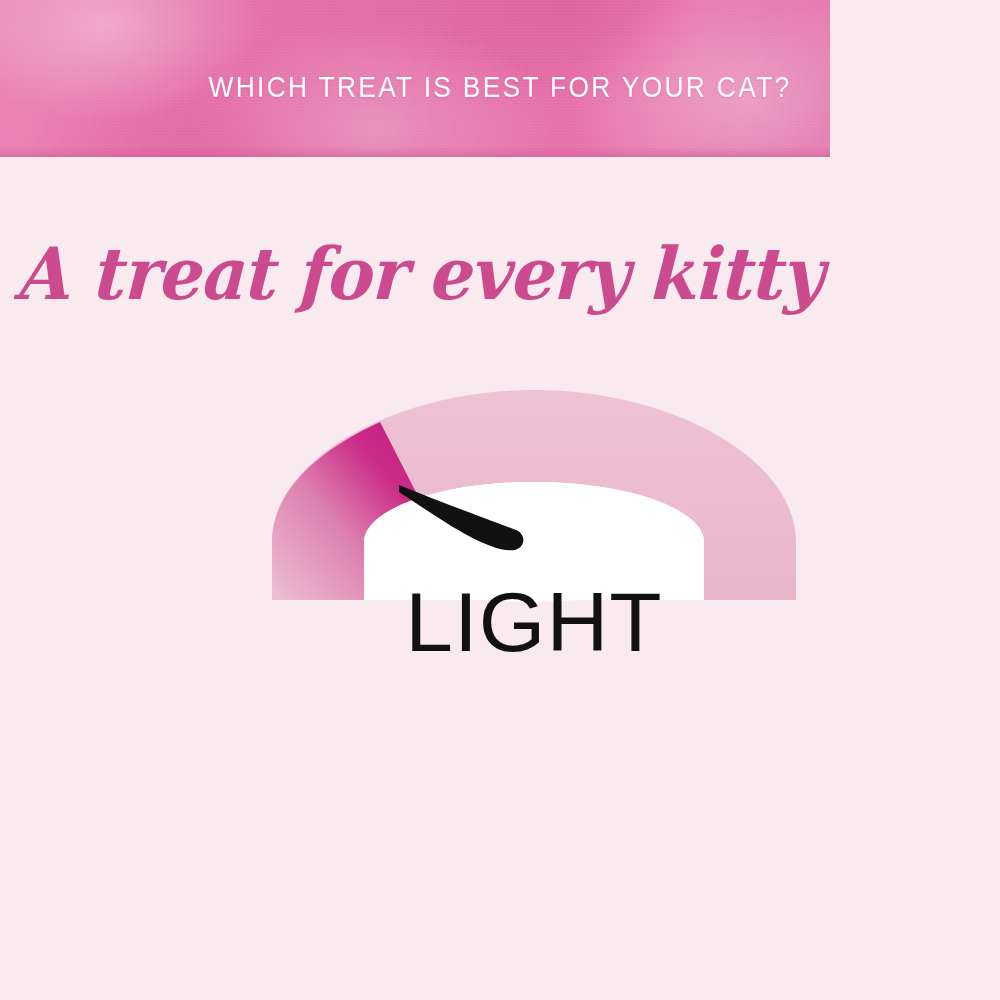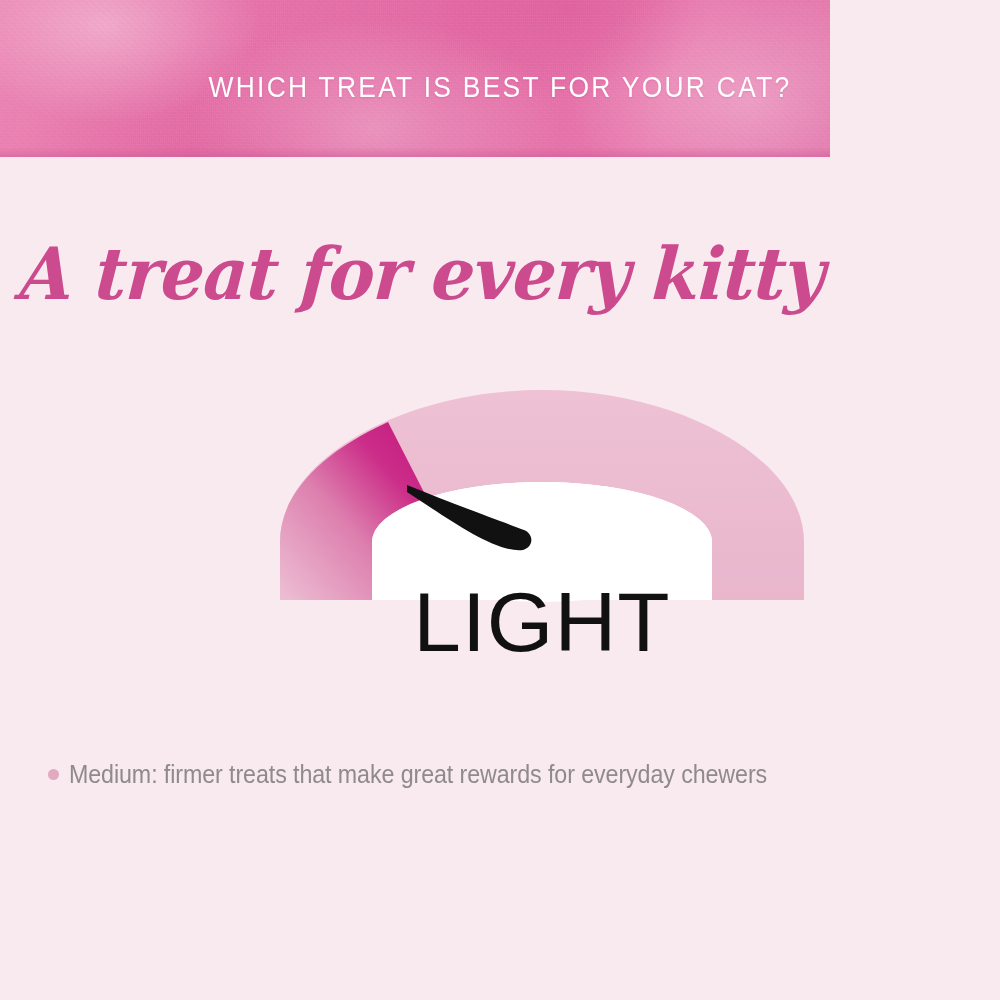--- a/index.html
+++ b/index.html
@@ -92,21 +92,21 @@
     font-style: italic;
     letter-spacing: -1px;
     line-height: 1;
     white-space: nowrap;
     transform: scaleX(0.95) skewX(-4deg);
   }
 
   
   .gauge-wrap {
     position: absolute;
-    left: 252px;
+    left: 244px;
     top: 382px;
     width: 580px;
     height: 240px;
   }
   .gauge-svg {
     position: absolute;
     left: 0;
     top: 0;
     width: 580px;
     height: 240px;
@@ -231,22 +231,18 @@
                C 282 152, 282 165, 271 168
                C 244 172, 192 134, 155 110 Z" fill="#111111"></path>
     </svg>
 
     <div class="gauge-label">LIGHT</div>
   </div>
 
   <div class="bullet-list">
 
 
-    <div class="bullet-row">
-      <span class="bullet-dot muted"></span>
-      <span class="bullet-text muted">Medium: firmer treats that make great rewards for everyday chewers</span>
-    </div>
 
 
 
   </div>
 
 </div>
 
 </body></html>

